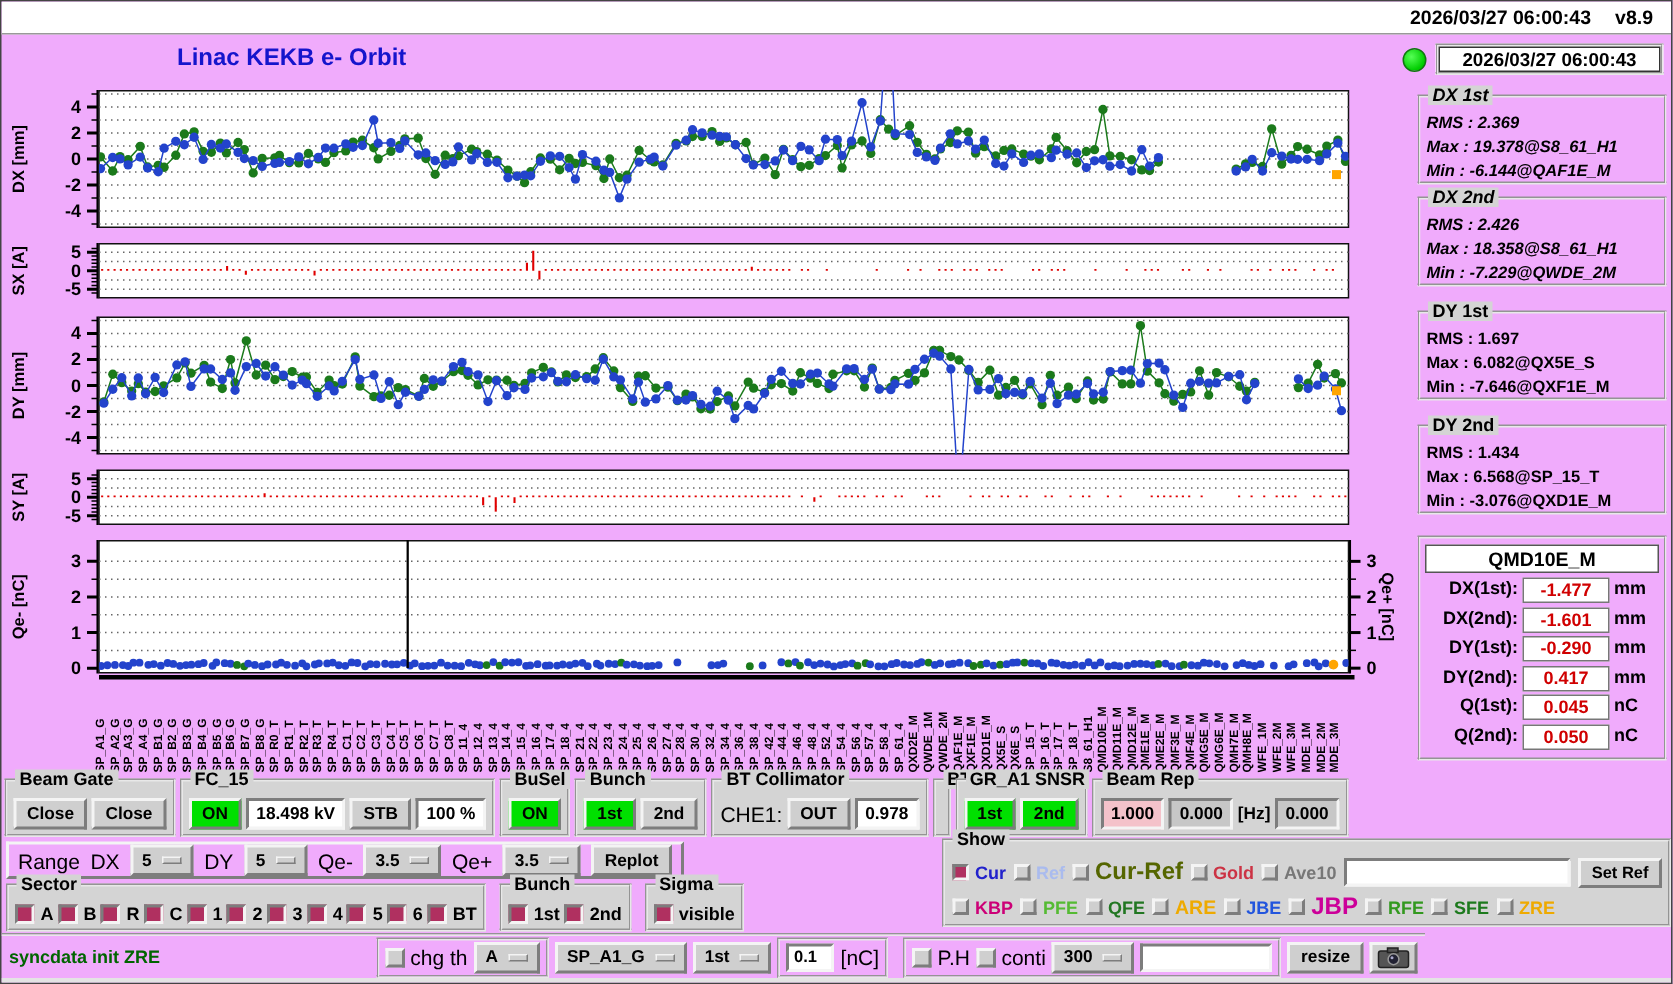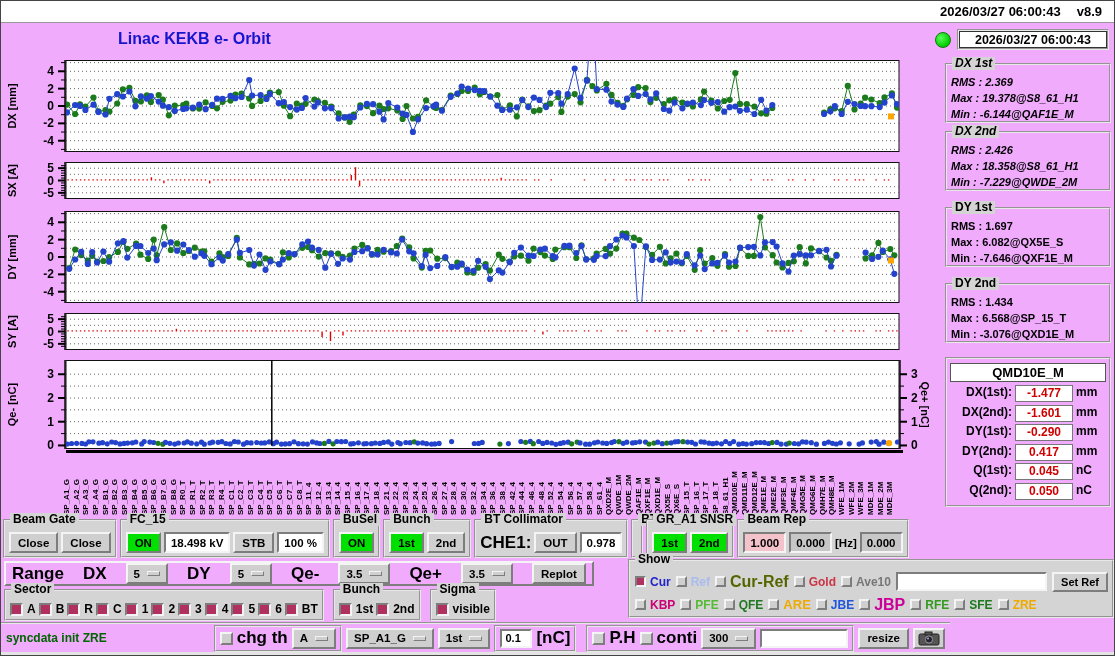--- a/index.html
+++ b/index.html
@@ -48,31 +48,31 @@
   .grow{ display:flex; align-items:center; gap:3px; white-space:nowrap; }
   .btn{
     background:#cfcfcf; border:2px solid; border-color:#f4f4f4 #7d7d7d #7d7d7d #f4f4f4;
     font-family:"Liberation Sans",sans-serif; font-weight:bold; font-size:11.5px; padding:1px 7px; height:21px; cursor:default; white-space:nowrap;
   }
   .btn.green{ background:#00e000; }
   .valbox{ background:#fff; border:2px solid; border-color:#7d7d7d #f4f4f4 #f4f4f4 #7d7d7d;
     font-weight:bold; font-size:11.5px; padding:1px 5px; height:21px; line-height:16px; white-space:nowrap; }
   .valbox.gray{ background:#c7c7c7; } .valbox.pink{ background:#f4c2ca; }
   .unit{ font-weight:bold; font-size:11.5px; }
-  .lbl{ font-weight:bold; font-size:17px; }
+  .lbl{ font-weight:normal; font-size:14px; }
   .opt{ display:inline-flex; align-items:center; gap:7px; background:#cfcfcf;
     border:2px solid; border-color:#f4f4f4 #7d7d7d #7d7d7d #f4f4f4; padding:1px 6px; height:21px;
     font-weight:bold; font-size:11.5px; }
   .opt .dash{ width:13px; height:5px; background:#cfcfcf; border:1px solid; border-color:#f4f4f4 #7d7d7d #7d7d7d #f4f4f4; }
   .cb{ display:inline-block; width:13px; height:13px; background:#cfcfcf;
     border:2px solid; border-color:#f4f4f4 #7d7d7d #7d7d7d #f4f4f4; flex:none; }
   .cb.on{ background:#b03060; border-color:#7d7d7d #f4f4f4 #f4f4f4 #7d7d7d; }
   .cbitem{ display:inline-flex; align-items:center; gap:4px; font-weight:bold; font-size:12px; }
   #row1{ position:absolute; left:2px; top:518px; width:1112px; display:flex; gap:3px; }
-  #range-row{ position:absolute; left:3px; top:560px; height:25px; display:flex; align-items:center; gap:19px;
+  #range-row{ position:absolute; left:3px; top:560px; height:25px; display:flex; align-items:center; gap:7px;
     border:2px solid; border-color:#f4f4f4 #7d7d7d #7d7d7d #f4f4f4; padding:0 6px; }
   #row3{ position:absolute; left:3px; top:588px; display:flex; gap:9px; }
   #show-grp{ position:absolute; left:627px; top:558px; width:486px; height:59px; padding:9px 4px 2px 5px; }
   .showrow{ display:flex; align-items:center; gap:5px; height:23px; }
   .input{ background:#fff; border:2px solid; border-color:#7d7d7d #f4f4f4 #f4f4f4 #7d7d7d;
     font-family:"Liberation Sans",sans-serif; font-weight:bold; font-size:11px; height:19px; padding:0 3px; }
   #statusbar{ position:absolute; left:0; top:621px; width:949px; height:30px; border-top:2px groove #e8e8e8;
     display:flex; align-items:center; padding:0 5px; gap:4px; }
   .status-msg{ color:#006400; font-weight:bold; font-size:12px; flex:1; }
   .sb-panel{ display:flex; align-items:center; gap:4px; border:2px groove #e8e8e8; padding:1px 4px; height:27px; }

